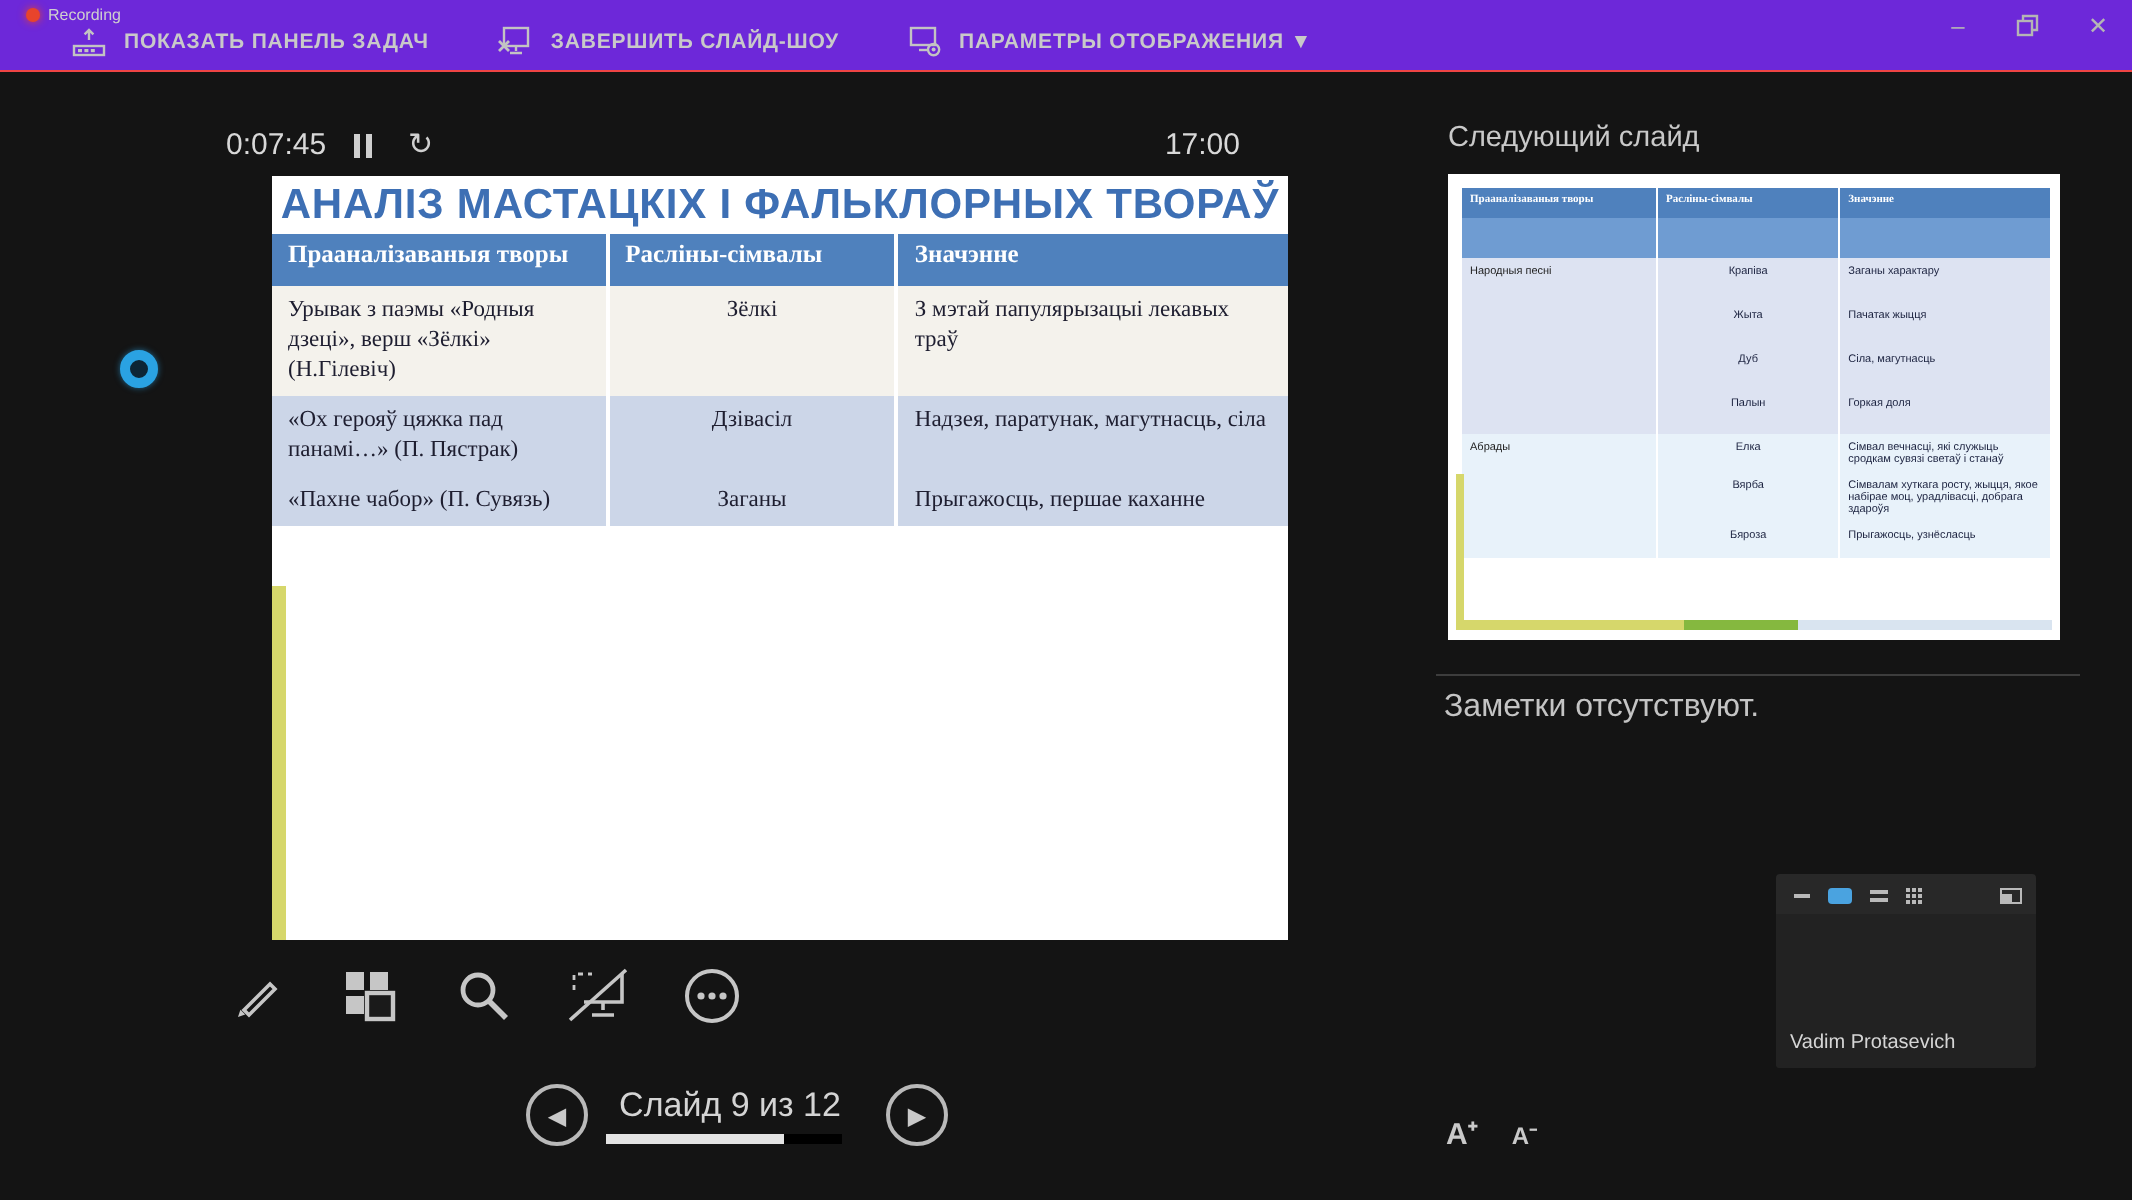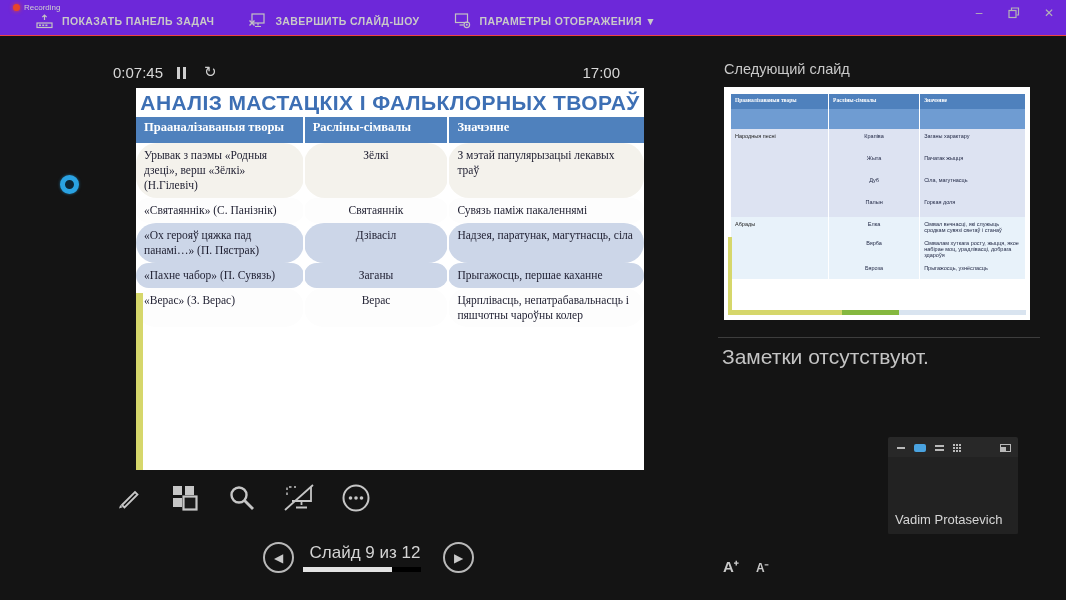--- a/index.html
+++ b/index.html
@@ -24,21 +24,21 @@
   .pause-btn i { display:block; width:3px; height:12px; background:#cfcfcf; }
   .reset-btn { position:absolute; left:91px; top:-1px; font-size:15px; color:#cfcfcf; }
   .clock { position:absolute; right:0; top:0; font-size:15px; color:#d8d8d8; }
   
   .slide { position:absolute; left:112px; top:88px; width:508px; height:382px; background:#ffffff; overflow:hidden;margin-left:24px; }
   .slide-title { margin-top:3px; text-align:center; font-size:21px; font-weight:bold; letter-spacing:.4px; color:#3d6fb4; font-family:"Liberation Sans",sans-serif; }
   table.slide-table { width:100%; border-collapse:collapse; table-layout:fixed; margin-top:2px; font-family:"Liberation Serif",serif; }
   .slide-table col.c1 { width:33%; } .slide-table col.c2 { width:28.5%; } .slide-table col.c3 { width:38.5%; }
   .slide-table th { background:#4f81bd; color:#fff; font-size:12.5px; text-align:left; padding:3px 8px 8px 8px; vertical-align:top; font-weight:bold; }
   .slide-table th + th, .slide-table td + td { border-left:2px solid #fff; }
-  .slide-table td { font-size:11.5px; line-height:1.3; color:#1e1e30; padding:5px 8px; vertical-align:top;border-radius:21px; }
+  .slide-table td { font-size:11.5px; line-height:1.3; color:#1e1e30; padding:5px 8px; vertical-align:top; }
   .slide-table td.center { text-align:center; }
   tr.row-a  { background:#f4f2ec; }
   tr.row-w  { background:#fdfdfd; }
   tr.row-b  { background:#ccd6e8; }
   .yellow-bar { position:absolute; left:0; top:205px; bottom:0; width:7px; background:#d6d76b; }
   
   .tools { position:absolute; left:110px; top:479px; display:flex; gap:21px; align-items:center; }
   .tool { width:36px; height:38px; display:flex; align-items:center; justify-content:center; }
   
   .nav-btn { position:absolute; width:31px; height:31px; border:2px solid #b9b9b9; border-radius:50%; display:flex; align-items:center; justify-content:center; color:#c9c9c9; font-size:12px; background:transparent; }
@@ -65,34 +65,34 @@
   .pv-g2 .pv-gname { grid-row:1 / span 3; }
   .pv-plant { grid-column:2; text-align:center; padding:4px 2px 3px 2px; min-height:22px; border-left:1px solid #fff; }
   .pv-mean  { grid-column:3; padding:4px 3px 3px 4px; min-height:22px; border-left:1px solid #fff; }
   .pv-g2 .pv-plant, .pv-g2 .pv-mean { min-height:18px; }
   .pv-strip { position:absolute; left:6px; right:4px; bottom:5px; height:5px; display:flex; }
   .pv-strip .s-yellow { width:38%; background:#d6d76b; }
   .pv-strip .s-green  { width:19%; background:#85b83f; }
   .pv-strip .s-rest   { flex:1; background:#d9e4f0; }
   .pv-ybar { position:absolute; left:4px; top:150px; width:4px; height:78px; background:#d6d76b; }
   .panel-divider { position:absolute; left:718px; top:337px; width:322px; height:1px; background:#3d3d3d; }
-  .notes-text { position:absolute; left:722px; top:345px; font-size:21px; color:#c4c4c4; }
+  .notes-text { position:absolute; left:722px; top:345px; font-size:16px; color:#c4c4c4; }
   
   .webcam { position:absolute; left:888px; top:437px; width:130px; height:97px; background:#282828; border-radius:2px; }
   .wc-toolbar { position:absolute; top:6px; left:9px; right:7px; height:10px; display:flex; align-items:center; gap:9px; }
   .wc-min { width:8px; height:2px; background:#b9b9b9; }
   .wc-active { width:12px; height:8px; border-radius:2px; background:#4aa3e0; }
   .wc-list { display:flex; flex-direction:column; gap:2px; }
   .wc-list i { display:block; width:9px; height:2px; background:#b9b9b9; }
   .wc-grid { display:grid; grid-template-columns:repeat(3,2px); grid-auto-rows:2px; gap:1px; }
   .wc-grid i { background:#b9b9b9; }
   .wc-layout { margin-left:auto; width:11px; height:8px; border:1px solid #b9b9b9; position:relative; }
   .wc-layout::after { content:""; position:absolute; left:0; bottom:0; width:5px; height:4px; background:#b9b9b9; }
   .wc-video { position:absolute; left:0; right:0; top:20px; bottom:0; background:#222; border-radius:0 0 2px 2px; }
-  .wc-name { position:absolute; left:7px; bottom:7px; font-size:13px; color:#d6d6d6; }
+  .wc-name { position:absolute; left:7px; bottom:7px; font-size:10px; color:#d6d6d6; }
   
   .font-btns { position:absolute; left:723px; top:556px; display:flex; gap:17px; align-items:flex-end; }
   .font-btn { color:#c9c9c9; font-weight:bold; }
   .font-inc { font-size:15px; }
   .font-dec { font-size:12px; }
   
   .pointer-ring { position:absolute; left:60px; top:175px; width:19px; height:19px; border-radius:50%; border:5px solid #2aa2e2; background:#0d2535; box-shadow:0 0 3px rgba(42,162,226,.6); }
   svg { display:block; }
 </style>
 </head>
@@ -176,39 +176,29 @@
           <th>Расліны-сімвалы</th>
           <th>Значэнне</th>
         </tr>
       </thead>
       <tbody>
         <tr class="row-a">
           <td>Урывак з паэмы «Родныя дзеці», верш «Зёлкі» (Н.Гілевіч)</td>
           <td class="center">Зёлкі</td>
           <td>З мэтай папулярызацыі лекавых траў</td>
         </tr>
-        <tr class="row-w">
-          <td>«Святаяннік» (С. Панізнік)</td>
-          <td class="center">Святаяннік</td>
-          <td>Сувязь паміж пакаленнямі</td>
-        </tr>
         <tr class="row-b">
           <td>«Ох герояў цяжка пад панамі…» (П. Пястрак)</td>
           <td class="center">Дзівасіл</td>
           <td>Надзея, паратунак, магутнасць, сіла</td>
         </tr>
         <tr class="row-b">
           <td>«Пахне чабор» (П. Сувязь)</td>
           <td class="center">Заганы</td>
           <td>Прыгажосць, першае каханне</td>
-        </tr>
-        <tr class="row-w">
-          <td>«Верас» (З. Верас)</td>
-          <td class="center">Верас</td>
-          <td>Цярплівасць, непатрабавальнасць і пяшчотны чароўны колер</td>
         </tr>
       </tbody>
     </table>
     <div class="yellow-bar"></div>
   </div>
 
   <div class="tools">
     <span class="tool">
       <span>
         <svg width="30" height="30" viewBox="0 0 30 30">

